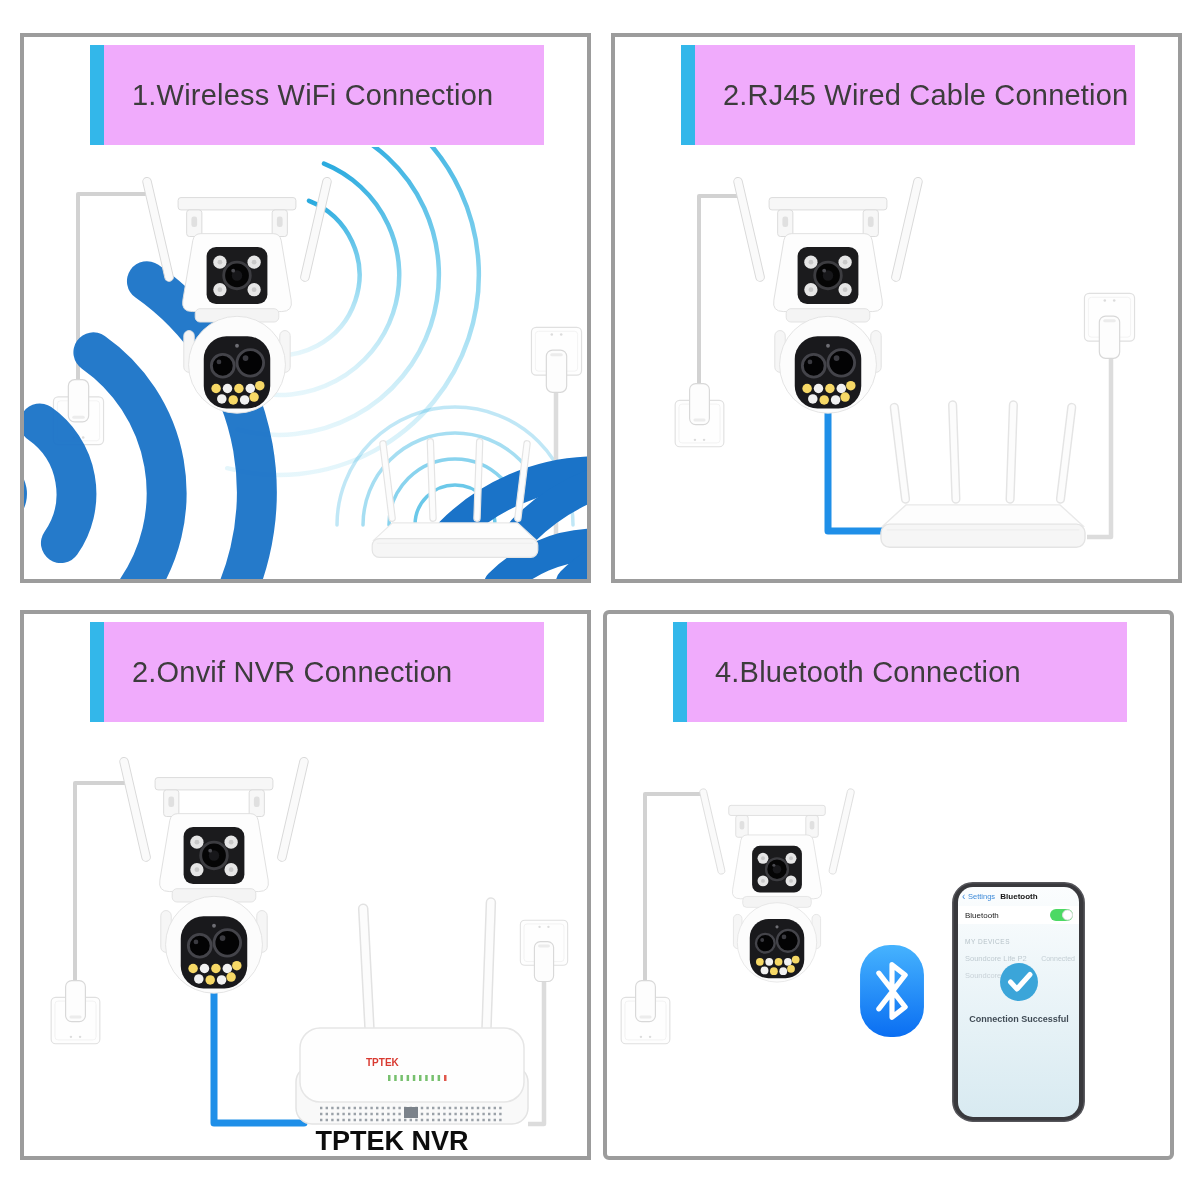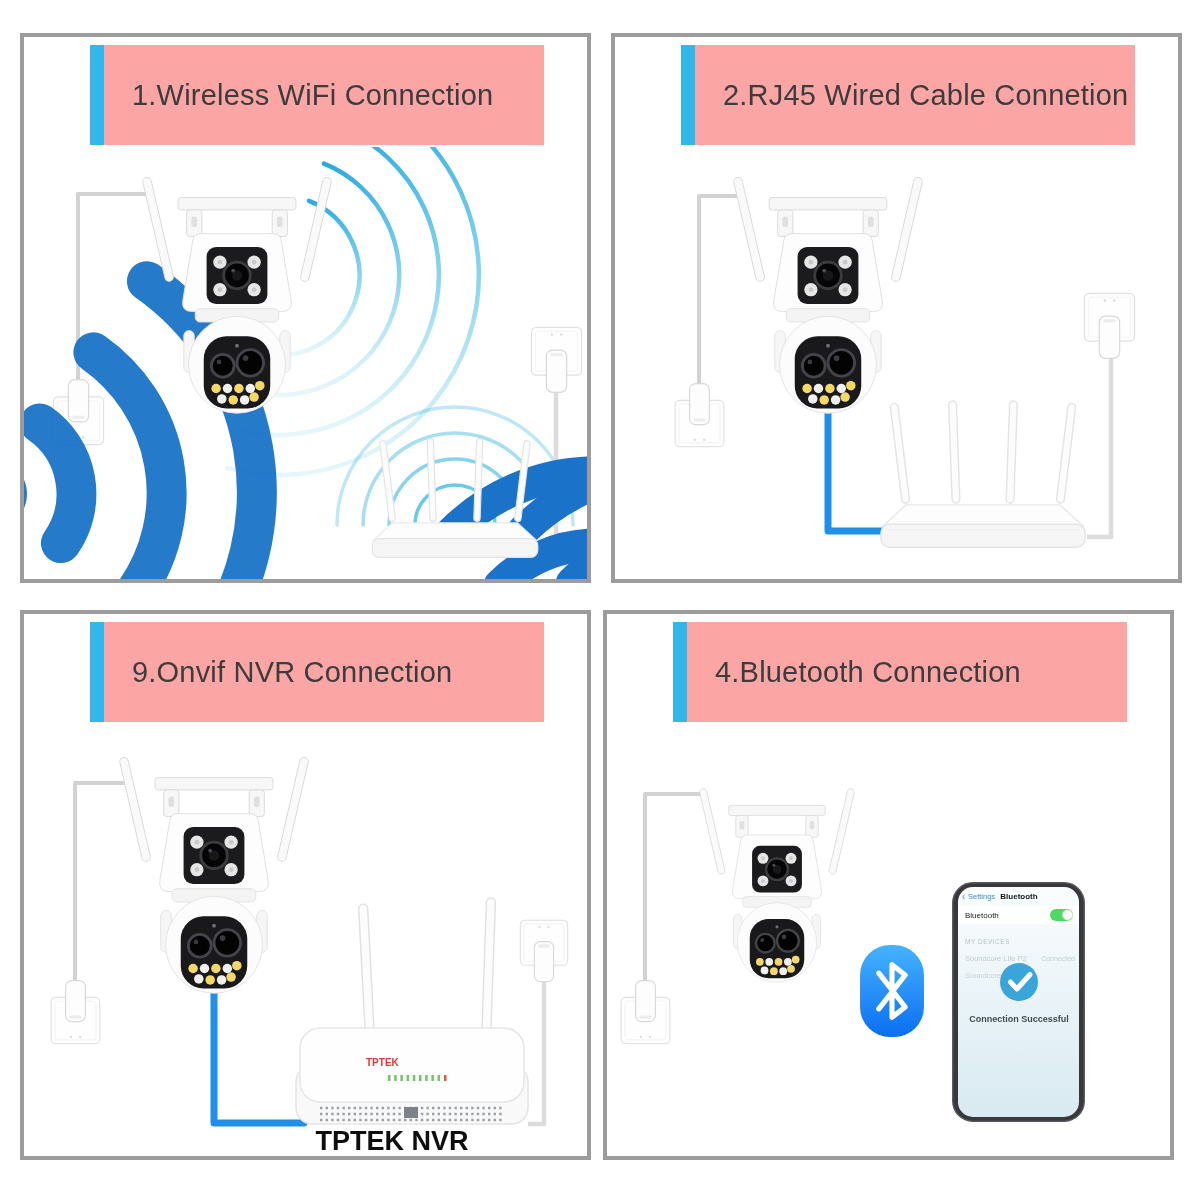--- a/index.html
+++ b/index.html
@@ -3,23 +3,23 @@
 <meta charset="utf-8">
 <style>
   html,body{margin:0;padding:0;}
   body{width:1200px;height:1200px;background:#ffffff;position:relative;
        font-family:"Liberation Sans", sans-serif;}
   .panel{position:absolute;width:563px;height:542px;border:4px solid #9c9c9c;
          background:#ffffff;overflow:hidden;}
   #panel-1{left:20px;top:33px;}
   #panel-2{left:603px;top:33px;margin-left:8px;}
   #panel-3{left:20px;top:610px;}
-  #panel-4{left:603px;top:610px;}
+  #panel-4{left:603px;top:610px;border-radius:6px;}
   .titlebar{position:absolute;left:66px;top:8px;width:454px;height:100px;
-            background:#fca5a5;display:flex;align-items:stretch;}
+            background:#f0abfc;display:flex;align-items:stretch;}
   .accent{width:14px;background:#33b7ea;flex:0 0 14px;}
   .title-text{display:flex;align-items:center;padding-left:28px;
               font-size:29px;color:#3c3c3c;font-weight:500;letter-spacing:0.2px;
               white-space:nowrap;}
   .art{position:absolute;left:0;top:110px;}
   svg text{font-family:"Liberation Sans", sans-serif;}
   .hidden-defs{position:absolute;width:0;height:0;overflow:hidden;}
 </style>
 </head>
 <body>
@@ -198,21 +198,21 @@
     <use href="#sym-router" x="262" y="252" width="212" height="154"></use>
     <use href="#sym-outlet" x="57" y="232" width="55" height="70"></use>
     <use href="#sym-outlet" width="55" height="72" transform="translate(522,216) rotate(180)"></use>
     <use href="#sym-camera" x="118" y="22" width="190" height="249"></use>
   </svg>
 </div>
 
 <div class="panel" id="panel-3">
   <div class="titlebar">
     <div class="accent"></div>
-    <div class="title-text">9.Onvif NVR Connection</div>
+    <div class="title-text">2.Onvif NVR Connection</div>
   </div>
   <svg class="art" width="565" height="434" viewBox="0 0 565 434">
     <polyline points="106,59 51,59 51,263" fill="none" stroke="#d2d2d2" stroke-width="4" stroke-linejoin="round"></polyline>
     <polyline points="520,258 520,400 504,400" fill="none" stroke="#dcdcdc" stroke-width="4.5" stroke-linejoin="round"></polyline>
     <polyline points="190,258 190,399 280,399" fill="none" stroke="#1f8fe8" stroke-width="7" stroke-linejoin="round" stroke-linecap="round"></polyline>
     <g fill="#fcfcfc" stroke="#e2e2e2" stroke-width="1.5">
       <rect x="341" y="180" width="9" height="128" rx="4.5" transform="rotate(-3 345 305)"></rect>
       <rect x="458" y="174" width="9" height="134" rx="4.5" transform="rotate(2 462 304)"></rect>
     </g>
     <use href="#sym-nvr" x="270" y="298" width="236" height="118"></use>

